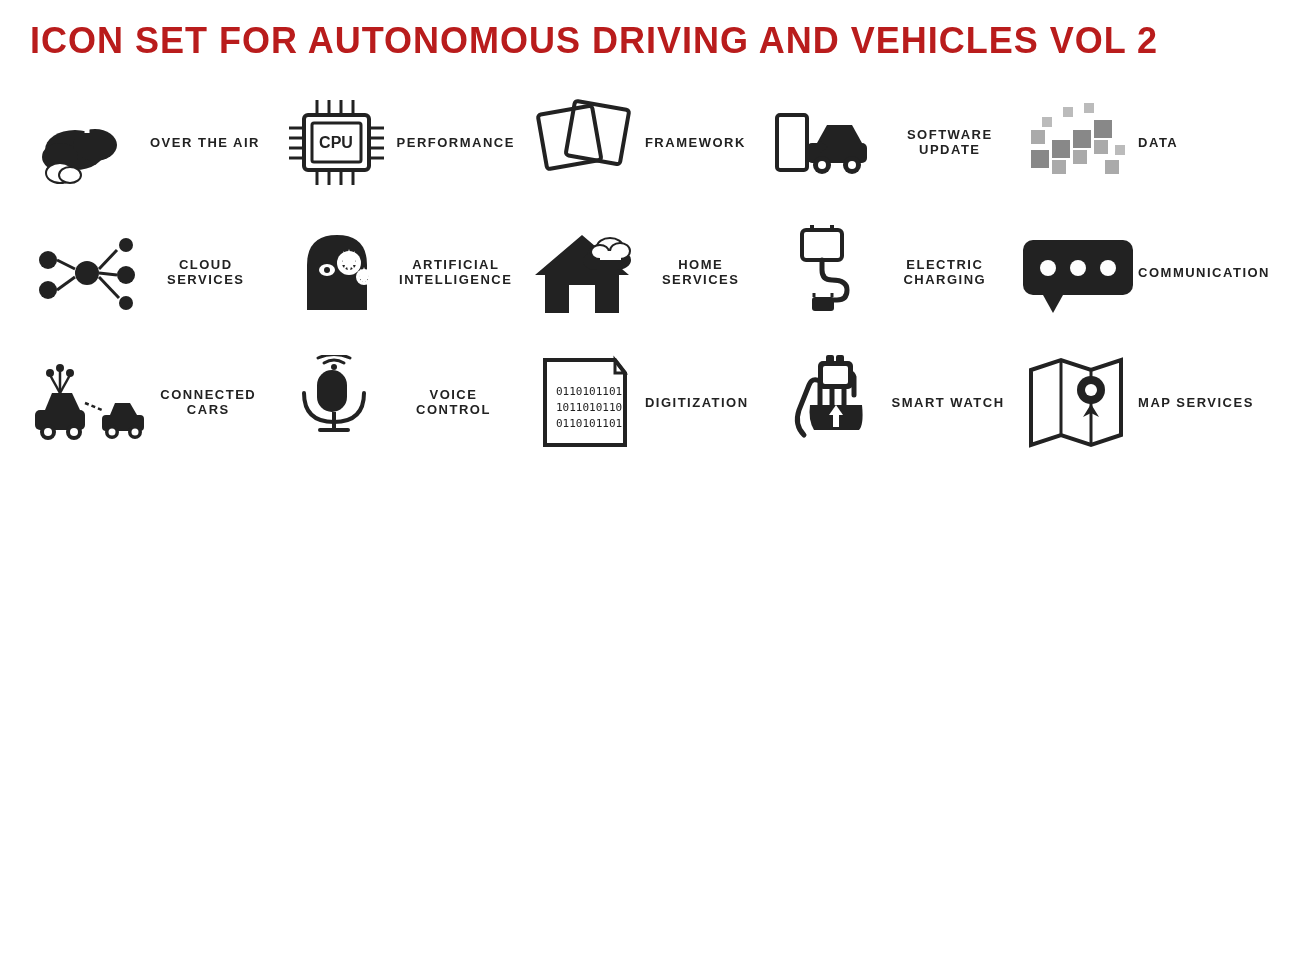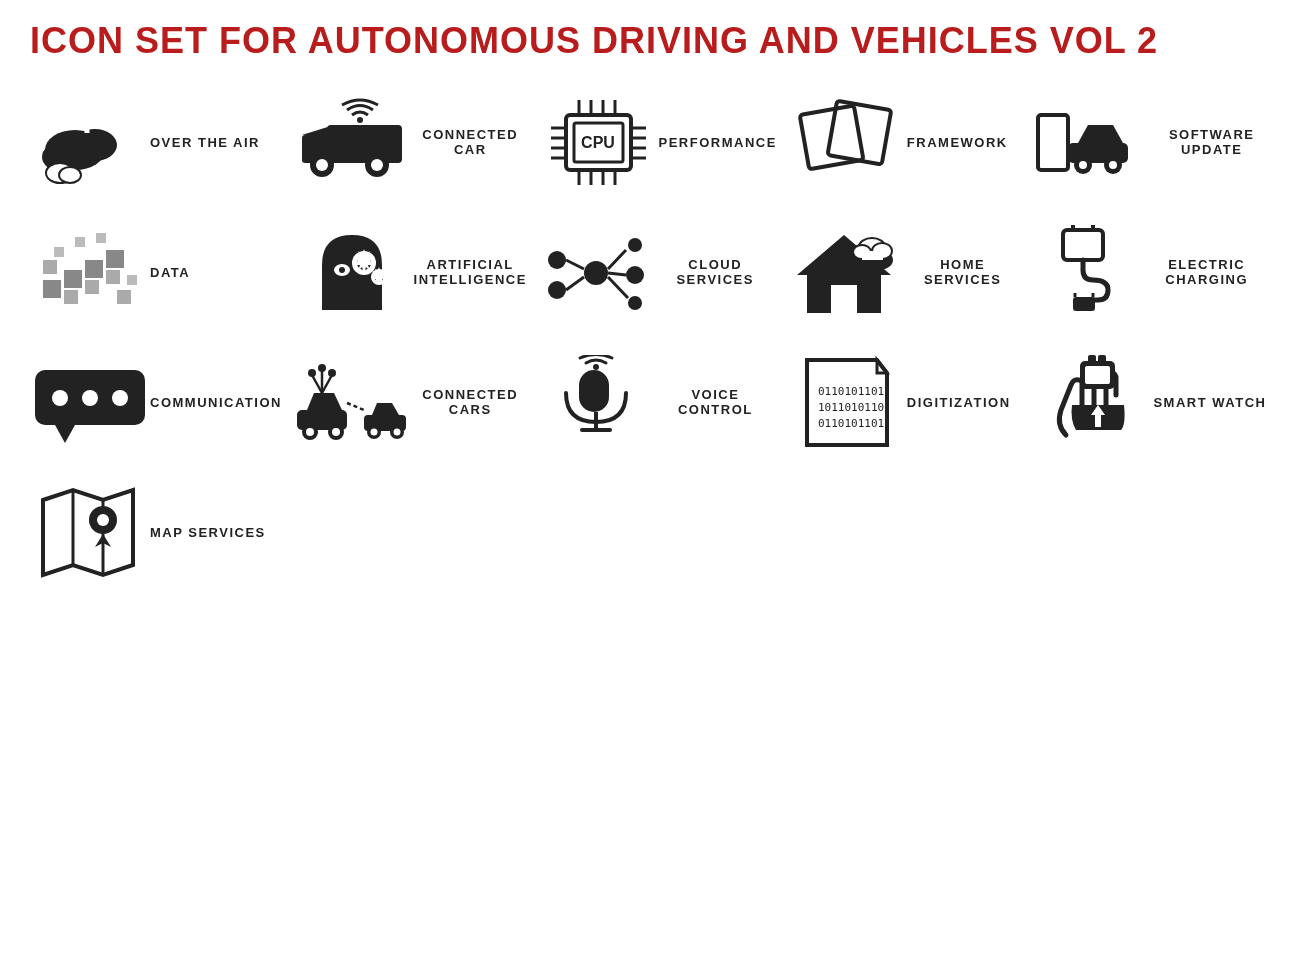--- a/index.html
+++ b/index.html
@@ -72,41 +72,20 @@
           <line x1="52" y1="38" x2="52" y2="10" stroke="#fff" stroke-width="5"></line>
           <polygon points="52,2 44,18 60,18" fill="#fff"></polygon>
 
           <circle cx="52" cy="84" r="5" fill="#fff"></circle>
           <path d="M46,90 Q52,95 58,90 L56,82 Q52,85 48,82 Z" fill="#fff"></path>
         </svg>
       </div>
       <div class="icon-label">OVER THE AIR</div>
     </div>
 
-    <div class="icon-cell">
-      <div class="icon-img">
-        <svg width="120" height="95" viewBox="0 0 120 95">
-
-          <rect x="35" y="30" width="75" height="38" rx="4" fill="#222"></rect>
-          <rect x="10" y="40" width="32" height="28" rx="3" fill="#222"></rect>
-          <polygon points="10,40 42,30 42,40" fill="#222"></polygon>
-
-          <circle cx="30" cy="70" r="12" fill="#222"></circle>
-          <circle cx="30" cy="70" r="6" fill="#fff"></circle>
-          <circle cx="85" cy="70" r="12" fill="#222"></circle>
-          <circle cx="85" cy="70" r="6" fill="#fff"></circle>
-
-          <path d="M60,20 Q68,14 76,20" stroke="#222" stroke-width="3" fill="none"></path>
-          <path d="M55,15 Q68,6 81,15" stroke="#222" stroke-width="3" fill="none"></path>
-          <path d="M50,10 Q68,0 86,10" stroke="#222" stroke-width="3" fill="none"></path>
-          <circle cx="68" cy="25" r="3" fill="#222"></circle>
-        </svg>
-      </div>
-      <div class="icon-label">CONNECTED CAR</div>
-    </div>
 
 
     <div class="icon-cell">
       <div class="icon-img">
         <svg width="105" height="95" viewBox="0 0 105 95">
 
           <rect x="20" y="20" width="65" height="55" rx="4" fill="none" stroke="#222" stroke-width="4"></rect>
           <rect x="28" y="28" width="49" height="39" rx="2" fill="none" stroke="#222" stroke-width="3"></rect>
 
           <text x="52" y="53" text-anchor="middle" font-size="16" font-weight="bold" fill="#222">CPU</text>
@@ -185,58 +164,58 @@
           <rect x="79" y="65" width="14" height="14" fill="#aaa"></rect>
           <rect x="89" y="50" width="10" height="10" fill="#bbb"></rect>
         </svg>
       </div>
       <div class="icon-label">DATA</div>
     </div>
 
 
     <div class="icon-cell">
       <div class="icon-img">
-        <svg width="120" height="95" viewBox="0 0 120 95">
-
-          <path d="M30,85 L30,40 Q30,10 60,10 Q90,10 90,40 L90,85 Z" fill="#222"></path>
-
-          <circle cx="72" cy="38" r="12" fill="#fff"></circle>
-          <circle cx="72" cy="38" r="7" fill="#222"></circle>
-          <polygon points="72,24 74,30 78,26 76,32 82,32 78,36 82,40 76,40 78,46 74,42 72,48 70,42 66,46 68,40 62,40 66,36 62,32 68,32 66,26 70,30" fill="#fff"></polygon>
-
-          <circle cx="87" cy="52" r="8" fill="#fff"></circle>
-          <circle cx="87" cy="52" r="4.5" fill="#222"></circle>
-          <polygon points="87,42 88.5,46 91,44 90,48 94,48 91.5,51 94,54 90,54 91,58 88.5,56 87,60 85.5,56 83,58 84,54 80,54 82.5,51 80,48 84,48 83,44 85.5,46" fill="#fff"></polygon>
-
-          <ellipse cx="50" cy="45" rx="8" ry="6" fill="#fff"></ellipse>
-          <circle cx="50" cy="45" r="3" fill="#222"></circle>
-        </svg>
-      </div>
-      <div class="icon-label">ARTIFICIAL INTELLIGENCE</div>
-    </div>
-
-    <div class="icon-cell">
-      <div class="icon-img">
         <svg width="115" height="95" viewBox="0 0 115 95">
 
           <circle cx="57" cy="48" r="12" fill="#222"></circle>
           <circle cx="18" cy="35" r="9" fill="#222"></circle>
           <circle cx="18" cy="65" r="9" fill="#222"></circle>
           <circle cx="96" cy="20" r="7" fill="#222"></circle>
           <circle cx="96" cy="50" r="9" fill="#222"></circle>
           <circle cx="96" cy="78" r="7" fill="#222"></circle>
 
           <line x1="27" y1="35" x2="45" y2="44" stroke="#222" stroke-width="3"></line>
           <line x1="27" y1="65" x2="45" y2="52" stroke="#222" stroke-width="3"></line>
           <line x1="69" y1="44" x2="87" y2="25" stroke="#222" stroke-width="3"></line>
           <line x1="69" y1="48" x2="87" y2="50" stroke="#222" stroke-width="3"></line>
           <line x1="69" y1="52" x2="89" y2="73" stroke="#222" stroke-width="3"></line>
         </svg>
       </div>
       <div class="icon-label">CLOUD SERVICES</div>
+    </div>
+
+    <div class="icon-cell">
+      <div class="icon-img">
+        <svg width="120" height="95" viewBox="0 0 120 95">
+
+          <path d="M30,85 L30,40 Q30,10 60,10 Q90,10 90,40 L90,85 Z" fill="#222"></path>
+
+          <circle cx="72" cy="38" r="12" fill="#fff"></circle>
+          <circle cx="72" cy="38" r="7" fill="#222"></circle>
+          <polygon points="72,24 74,30 78,26 76,32 82,32 78,36 82,40 76,40 78,46 74,42 72,48 70,42 66,46 68,40 62,40 66,36 62,32 68,32 66,26 70,30" fill="#fff"></polygon>
+
+          <circle cx="87" cy="52" r="8" fill="#fff"></circle>
+          <circle cx="87" cy="52" r="4.5" fill="#222"></circle>
+          <polygon points="87,42 88.5,46 91,44 90,48 94,48 91.5,51 94,54 90,54 91,58 88.5,56 87,60 85.5,56 83,58 84,54 80,54 82.5,51 80,48 84,48 83,44 85.5,46" fill="#fff"></polygon>
+
+          <ellipse cx="50" cy="45" rx="8" ry="6" fill="#fff"></ellipse>
+          <circle cx="50" cy="45" r="3" fill="#222"></circle>
+        </svg>
+      </div>
+      <div class="icon-label">ARTIFICIAL INTELLIGENCE</div>
     </div>
 
     <div class="icon-cell">
       <div class="icon-img">
         <svg width="115" height="95" viewBox="0 0 115 95">
 
           <polygon points="57,10 10,50 20,50 20,88 94,88 94,50 104,50" fill="#222"></polygon>
 
           <rect x="44" y="60" width="26" height="28" fill="#fff"></rect>
 

